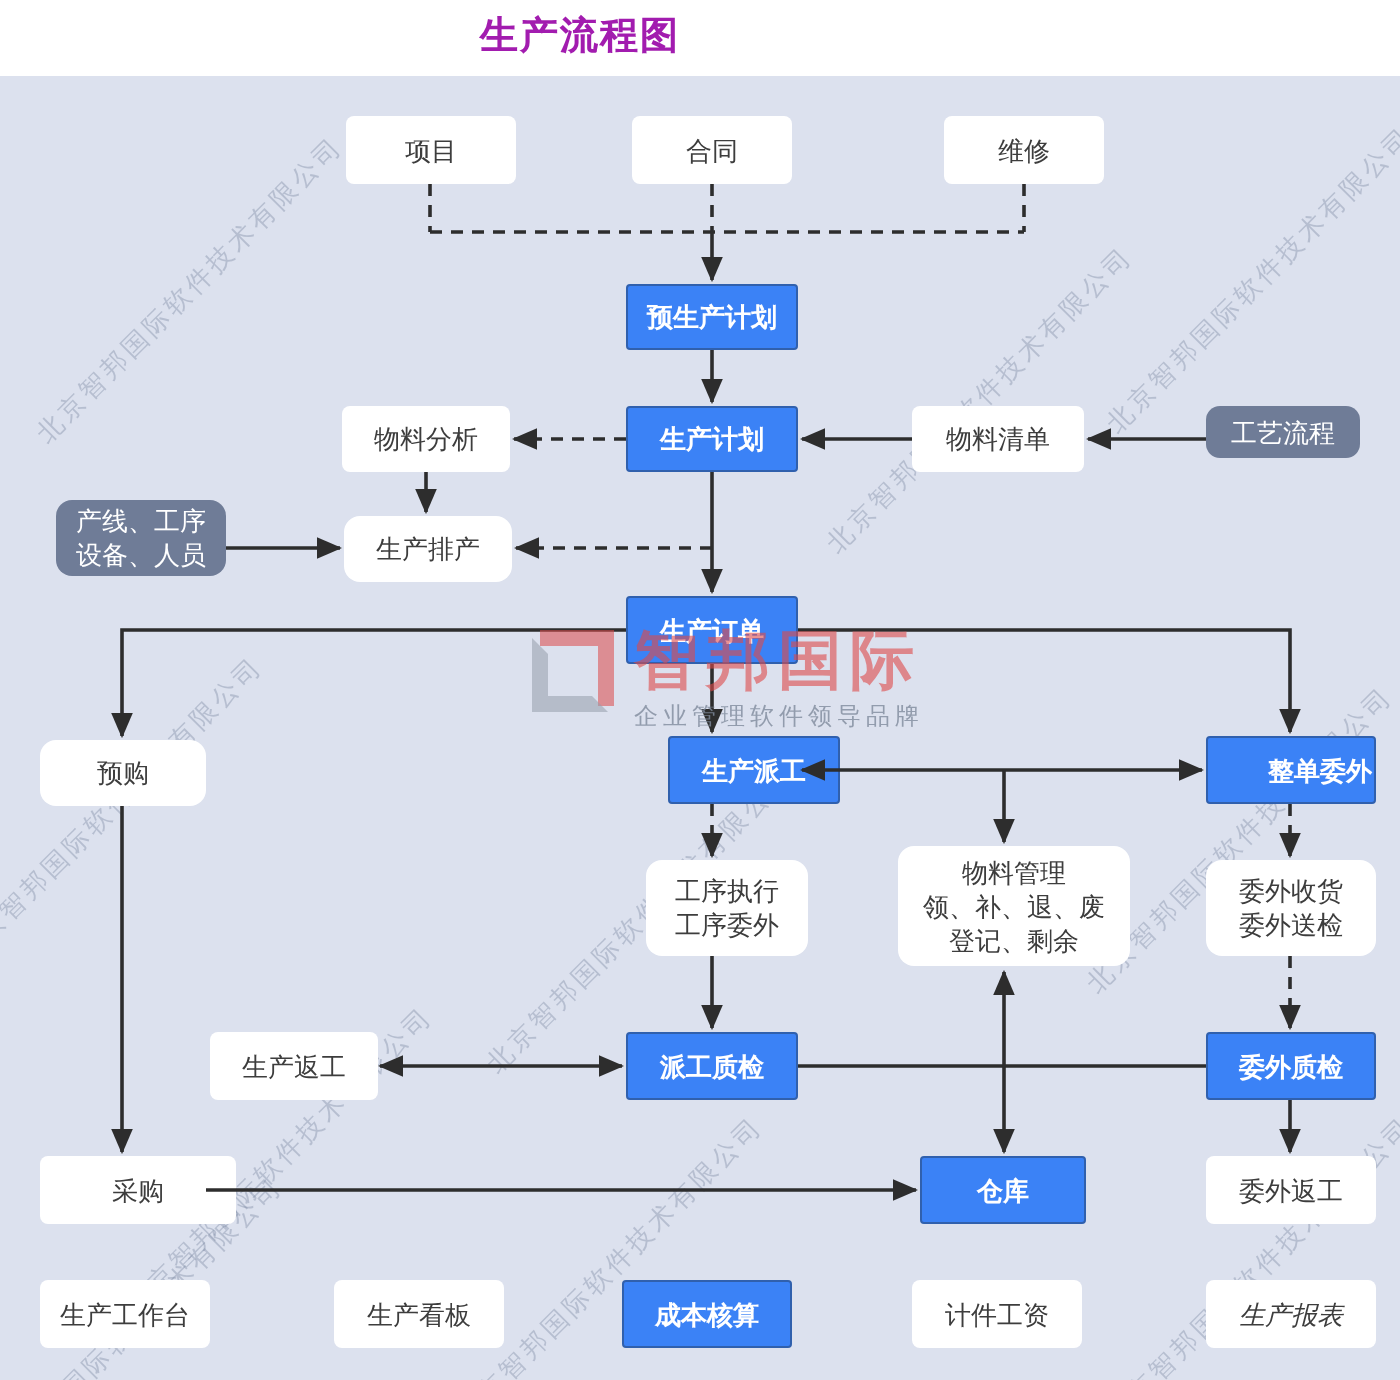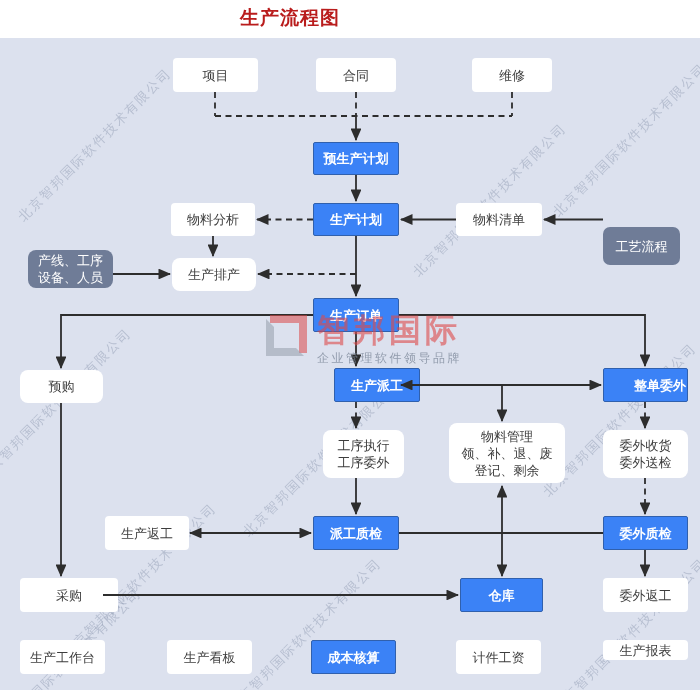--- a/index.html
+++ b/index.html
@@ -1,19 +1,19 @@
 <!DOCTYPE html>
 <html><head>
 <meta charset="utf-8">
 <style>
   html,body{margin:0;padding:0;background:#ffffff;}
   #stage{position:relative;width:700px;height:690px;background:#ffffff;overflow:hidden;
          font-family:"Liberation Sans","DejaVu Sans",sans-serif;}
   #page-title{position:absolute;top:5px;left:0;width:580px;text-align:center;
-              font-size:19px;font-weight:bold;color:#b91c1c;letter-spacing:1px;z-index:7;}
+              font-size:19px;font-weight:bold;color:#a21caf;letter-spacing:1px;z-index:7;}
   #panel{position:absolute;left:0;top:38px;width:700px;height:652px;background:#dce1ee;z-index:1;}
   .wm{position:absolute;white-space:nowrap;font-size:13px;letter-spacing:2px;
       color:rgba(122,134,160,0.38);transform:rotate(-45deg);z-index:2;pointer-events:none;}
   .node{position:absolute;z-index:3;display:flex;flex-direction:column;align-items:center;
         justify-content:center;text-align:center;font-size:13px;line-height:17px;
         box-sizing:border-box;cursor:default;}
   .node.white{background:#ffffff;color:#3d3d3d;border-radius:4px;}
   .node.blue{background:#3b82f6;color:#ffffff;border:1px solid #3060ad;border-radius:2px;font-weight:600;}
   .node.gray{background:#6f7c97;color:#ffffff;border-radius:7px;}
   .node.round{border-radius:8px;}
@@ -111,21 +111,21 @@
     </div>
     <div class="node blue" style="left: 313px; top: 203px; width: 86px; height: 33px;">
       <span>生产计划</span>
     </div>
     <div class="node white" style="left: 171px; top: 203px; width: 84px; height: 33px;">
       <span>物料分析</span>
     </div>
     <div class="node white" style="left: 456px; top: 203px; width: 86px; height: 33px;">
       <span>物料清单</span>
     </div>
-    <div class="node gray" style="left: 603px; top: 203px; width: 77px; height: 38px; margin-top: 24px;">
+    <div class="node gray" style="left: 603px; top: 203px; width: 77px; height: 26px;">
       <span>工艺流程</span>
     </div>
     <div class="node gray round" style="left: 28px; top: 250px; width: 85px; height: 38px;">
       <span>产线、工序</span>
       <span>设备、人员</span>
     </div>
     <div class="node white round" style="left: 172px; top: 258px; width: 84px; height: 33px;">
       <span>生产排产</span>
     </div>
     <div class="node blue" style="left: 313px; top: 298px; width: 86px; height: 34px;">
@@ -176,16 +176,16 @@
     </div>
     <div class="node white" style="left: 167px; top: 640px; width: 85px; height: 34px;">
       <span>生产看板</span>
     </div>
     <div class="node blue" style="left: 311px; top: 640px; width: 85px; height: 34px;">
       <span>成本核算</span>
     </div>
     <div class="node white" style="left: 456px; top: 640px; width: 85px; height: 34px;">
       <span>计件工资</span>
     </div>
-    <div class="node white" style="left: 603px; top: 640px; width: 85px; height: 20px;">
+    <div class="node white" style="left: 603px; top: 640px; width: 85px; height: 34px; font-style: italic;">
       <span>生产报表</span>
     </div>
   </div>
 
 </body></html>

